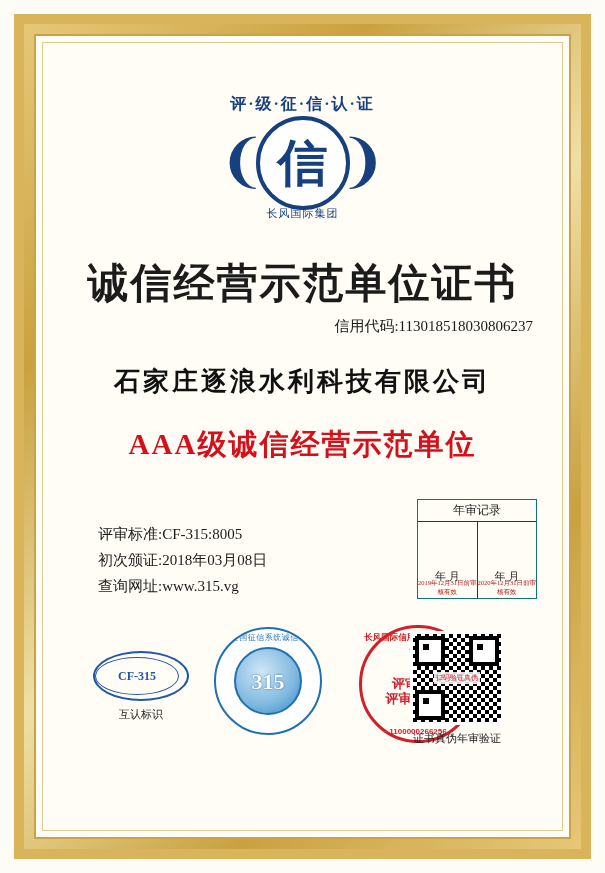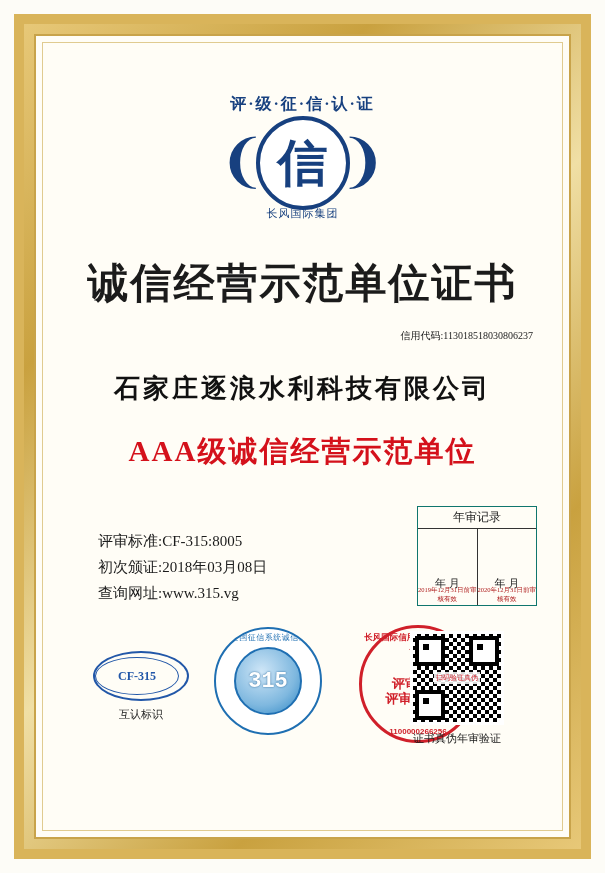--- a/index.html
+++ b/index.html
@@ -139,23 +139,23 @@
     text-align: center;
     font-size: 41px;
     font-weight: bold;
     color: #1b1b1b;
     letter-spacing: 2px;
     margin-top: 8px;
     font-family: "Liberation Serif", serif;
   }
   .credit-code {
     text-align: right;
-    font-size: 10px;
+    font-size: 15px;
     color: #1b1b1b;
-    margin-top: 18px;
+    margin-top: 6px;
     padding-right: 4px;
     font-family: "Liberation Serif", serif;
   }
   .company-name {
     text-align: center;
     font-size: 26px;
     font-weight: bold;
     color: #111;
     margin-top: 28px;
     letter-spacing: 3px;
@@ -294,21 +294,21 @@
   .globe-315 {
     position: absolute;
     left: 0;
     top: 40px;
     width: 104px;
     text-align: center;
     font-size: 22px;
     font-weight: bold;
     color: #ffffff;
     text-shadow: 0 0 2px #1c5d92;
-    font-family: Liberation Mono, monospace;
+    font-family: Liberation Serif, serif;
   }
   .globe-ring-top, .globe-ring-bottom {
     position: absolute;
     width: 104px;
     text-align: left;
     font-size: 8px;
     color: #1f6fb2;
     letter-spacing: 0.5px;
   }
   .globe-ring-top { top: 3px; }

